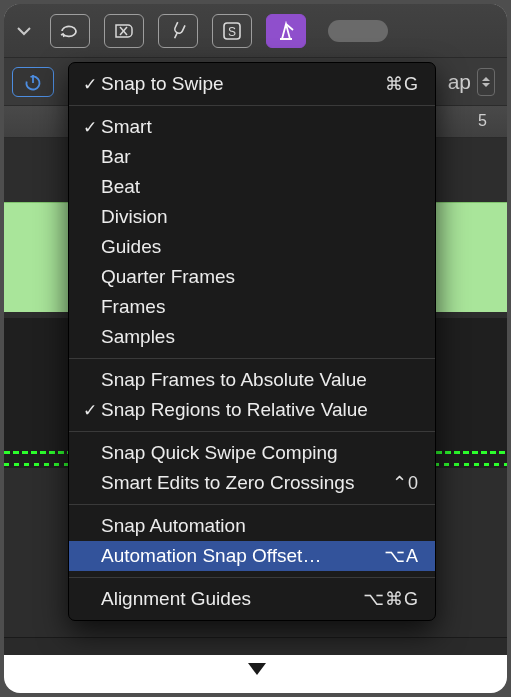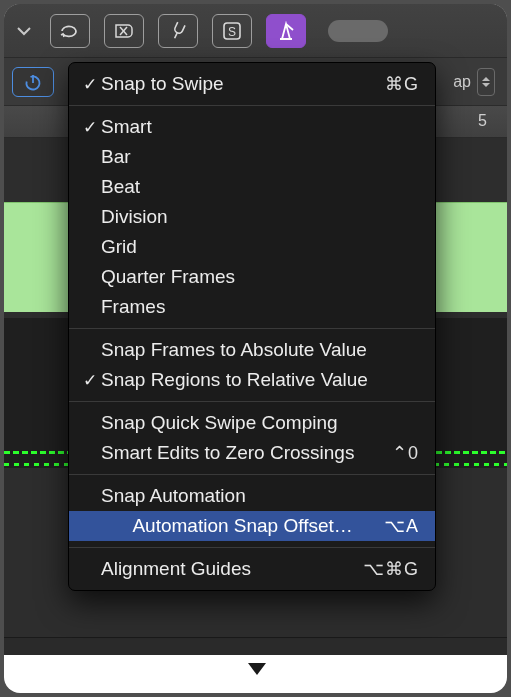--- a/index.html
+++ b/index.html
@@ -69,21 +69,21 @@
     border-radius: 6px;
     border: 1.5px solid #4d8de0;
     color: #4d8de0;
     display:flex;align-items:center;justify-content:center;
     background: #353535;
   }
   .right-ap {
     position: absolute;
     right: 12px; top: 0; bottom: 0;
     display:flex; align-items:center; gap:6px;
-    color:#d0d0d0; font-size:16px;
+    color:#d0d0d0; font-size:21px;
   }
   .ap-dd {
     width: 18px; height: 28px;
     border:1px solid #6a6a6a; border-radius:4px;
     display:flex;flex-direction:column;align-items:center;justify-content:center;
     gap:2px;
   }
   .ap-dd div{width:0;height:0;border-left:4px solid transparent;border-right:4px solid transparent;}
   .ap-dd .up{border-bottom:4px solid #bbb;}
   .ap-dd .dn{border-top:4px solid #bbb;}
@@ -157,21 +157,20 @@
     width: 22px; text-align:center; font-size:17px;
     color:#e9e9e9;
   }
   .menu-item .label { flex:1; white-space:nowrap; overflow:hidden; text-overflow:ellipsis; }
   .menu-item .shortcut {
     color:#e0e0e0; font-size:18px; letter-spacing:1px;
   }
   .menu-item.highlight {
     background:#33539b;
     color:#fff;
-    text-align:center;
   }
   .menu-item.highlight .shortcut { color:#fff; }
   .menu-sep {
     height:1px; margin:6px 0;
     background:#3a3a3a;
   }
 
   
   .caret-dn {
     position:absolute;
@@ -280,29 +279,33 @@
         <div class="menu-item">
           <span class="check"></span>
           <span class="label">Beat</span>
         </div>
         <div class="menu-item">
           <span class="check"></span>
           <span class="label">Division</span>
         </div>
         <div class="menu-item">
           <span class="check"></span>
-          <span class="label">Grid</span>
+          <span class="label">Guides</span>
         </div>
         <div class="menu-item">
           <span class="check"></span>
           <span class="label">Quarter Frames</span>
         </div>
         <div class="menu-item">
           <span class="check"></span>
           <span class="label">Frames</span>
+        </div>
+        <div class="menu-item">
+          <span class="check"></span>
+          <span class="label">Samples</span>
         </div>
         <div class="menu-sep"></div>
         <div class="menu-item">
           <span class="check"></span>
           <span class="label">Snap Frames to Absolute Value</span>
         </div>
         <div class="menu-item">
           <span class="check">✓</span>
           <span class="label">Snap Regions to Relative Value</span>
         </div>

